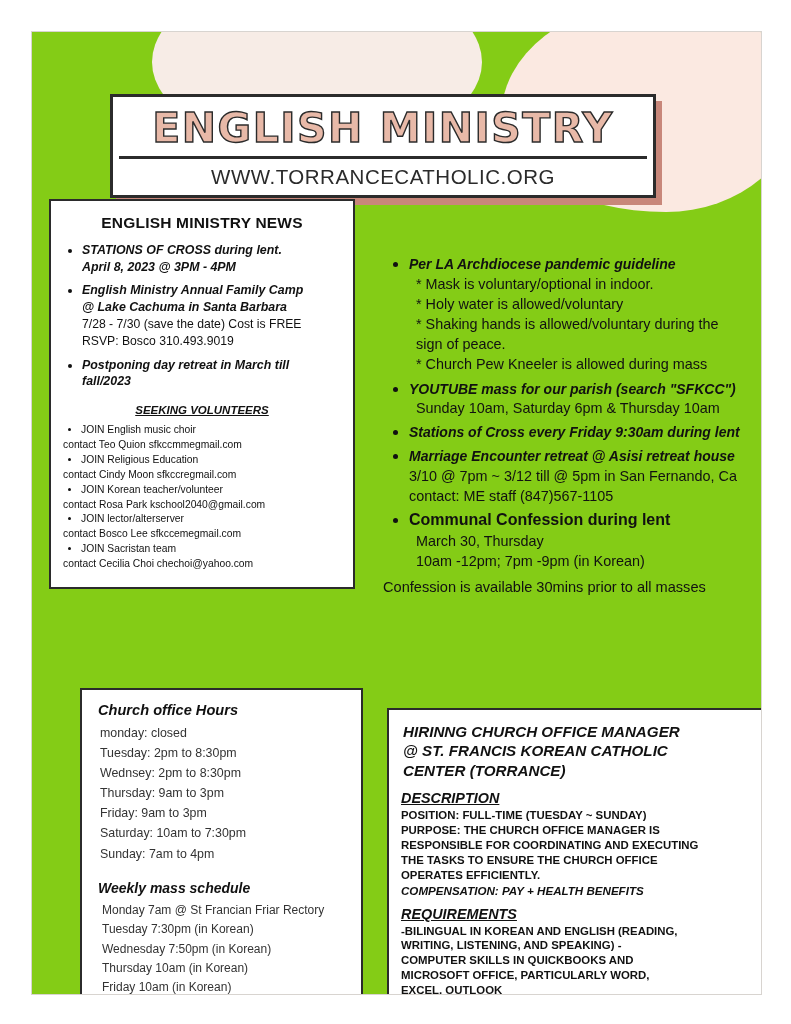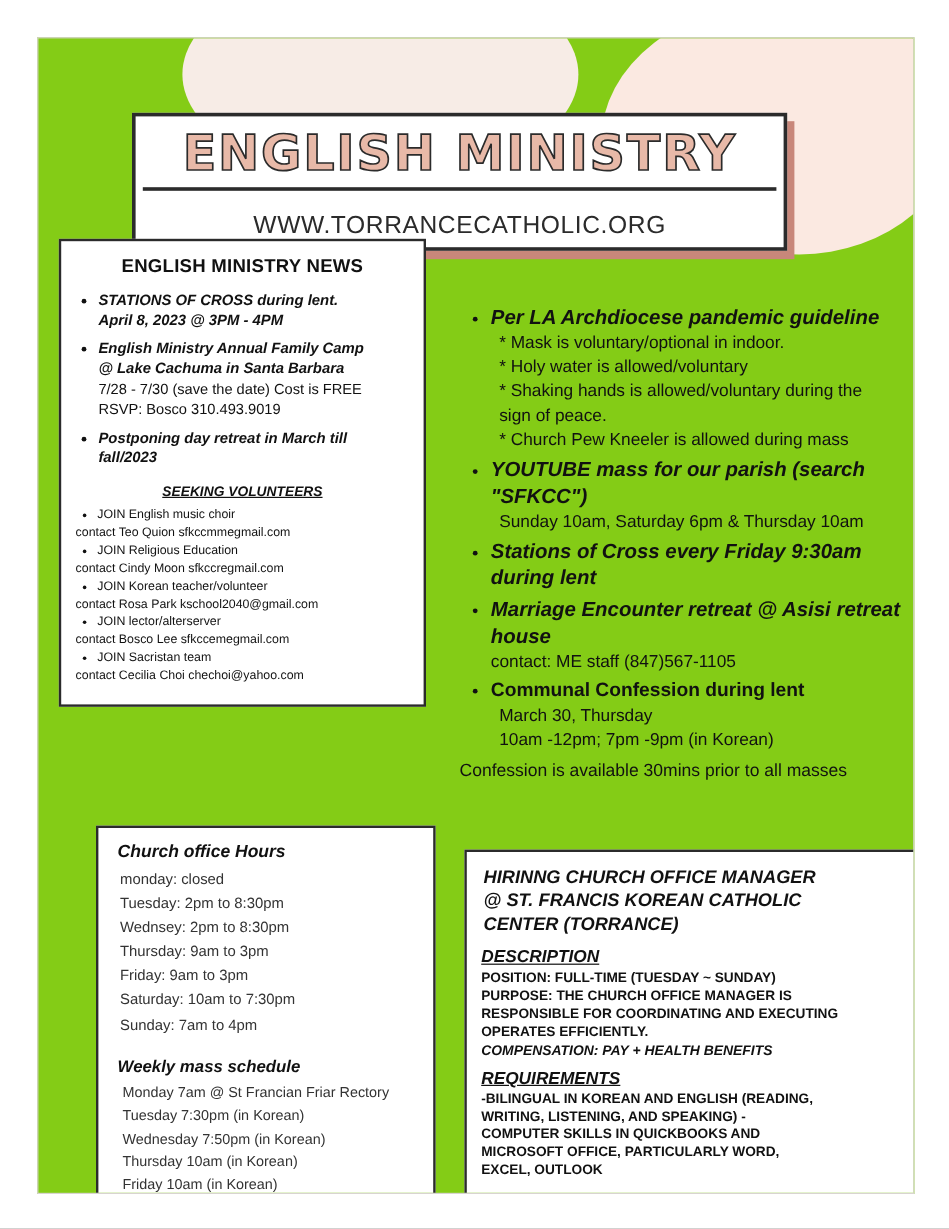--- a/index.html
+++ b/index.html
@@ -74,21 +74,21 @@
     font-size: 41px;
     letter-spacing: 1.5px;
     color: #e8b9a8;
     -webkit-text-stroke: 1.4px #2b2b2b;
     margin: 0 0 2px 0;
     line-height: 1.05;
   }
   .banner-sub-box {
     border-top: 3px solid #2b2b2b;
     margin-top: 6px;
-    padding-top: 17px;
+    padding-top: 6px;
   }
   .banner-sub {
     font-family: "Liberation Sans", sans-serif;
     font-size: 20.5px;
     letter-spacing: 0.5px;
     color: #2b2b2b;
   }
 
   
   .panel {
@@ -175,21 +175,21 @@
   ul.guide {
     margin: 0;
     padding-left: 22px;
     list-style: disc;
   }
   ul.guide > li {
     margin-bottom: 4px;
     font-size: 15.2px;
     line-height: 1.3;
   }
-  .g-head { font-weight: bold; font-style: italic; font-size: 17px; }
+  .g-head { font-weight: bold; font-style: italic; font-size: 14px; }
   .g-head-plain { font-weight: bold; font-size: 16px; }
   .g-line {
     font-weight: normal;
     font-style: normal;
     font-size: 14.4px;
     line-height: 1.33;
     margin-top: 1px;
   }
   .g-indent { margin-left: 7px; }
   .g-note {
@@ -339,20 +339,21 @@
           <span class="g-head">YOUTUBE mass for our parish (search "SFKCC")</span>
           <div class="g-line g-indent">Sunday 10am, Saturday 6pm &amp; Thursday 10am</div>
         </li>
 
         <li>
           <span class="g-head">Stations of Cross every Friday 9:30am during lent</span>
         </li>
 
         <li>
           <span class="g-head">Marriage Encounter retreat @ Asisi retreat house</span>
+          <div class="g-line">3/10 @ 7pm ~ 3/12 till @ 5pm in San Fernando, Ca</div>
           <div class="g-line">contact: ME staff (847)567-1105</div>
         </li>
 
         <li>
           <span class="g-head-plain">Communal Confession during lent</span>
           <div class="g-line g-indent">March 30, Thursday</div>
           <div class="g-line g-indent">10am -12pm; 7pm -9pm (in Korean)</div>
         </li>
       </ul>
       <div class="g-note">Confession is available 30mins prior to all masses</div>
@@ -383,20 +384,21 @@
       <div class="hire-title">
         <div>HIRINNG CHURCH OFFICE MANAGER</div>
         <div>@ ST. FRANCIS KOREAN CATHOLIC</div>
         <div>CENTER (TORRANCE)</div>
       </div>
 
       <div class="hire-head">DESCRIPTION</div>
       <p class="hire-line">POSITION: FULL-TIME (TUESDAY ~ SUNDAY)</p>
       <p class="hire-line">PURPOSE: THE CHURCH OFFICE MANAGER IS</p>
       <p class="hire-line">RESPONSIBLE FOR COORDINATING AND EXECUTING</p>
+      <p class="hire-line">THE TASKS TO ENSURE THE CHURCH OFFICE</p>
       <p class="hire-line">OPERATES EFFICIENTLY.</p>
       <p class="hire-line-i">COMPENSATION: PAY + HEALTH BENEFITS</p>
 
       <div class="hire-head">REQUIREMENTS</div>
       <p class="hire-line">-BILINGUAL IN KOREAN AND ENGLISH (READING,</p>
       <p class="hire-line">WRITING, LISTENING, AND SPEAKING)  -</p>
       <p class="hire-line">COMPUTER SKILLS IN QUICKBOOKS AND</p>
       <p class="hire-line">MICROSOFT OFFICE, PARTICULARLY WORD,</p>
       <p class="hire-line">EXCEL, OUTLOOK</p>
     </div>

